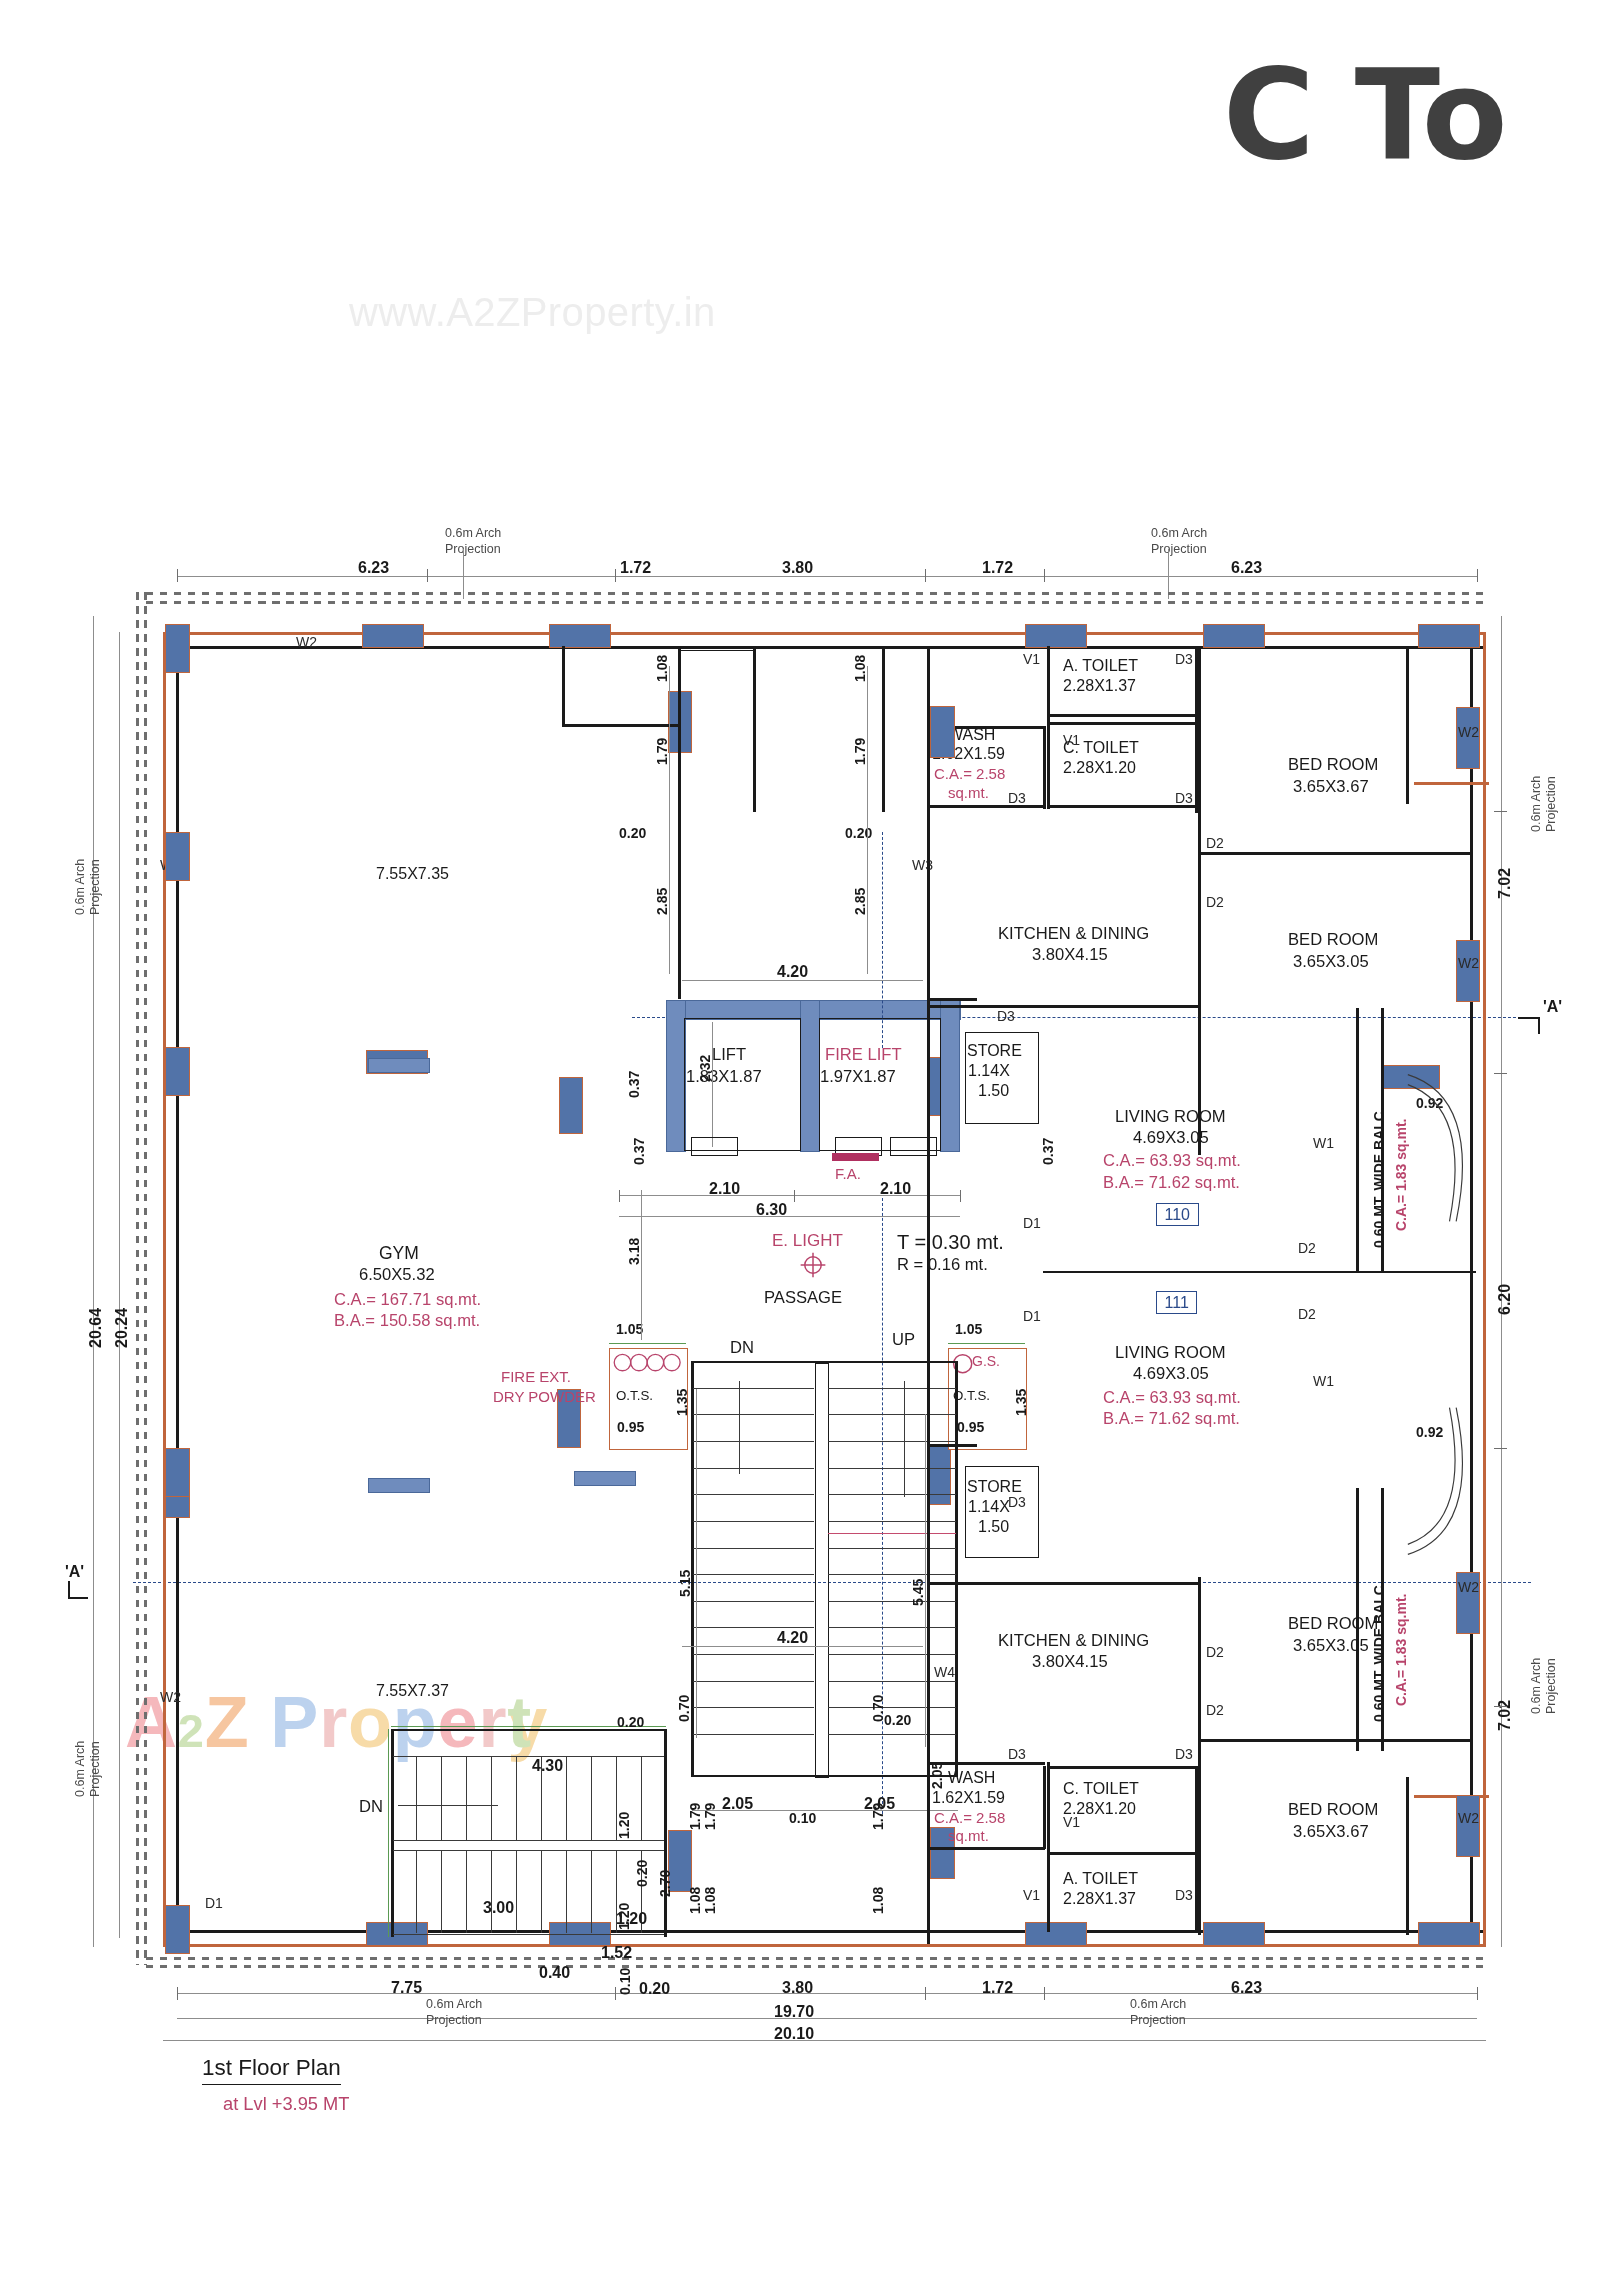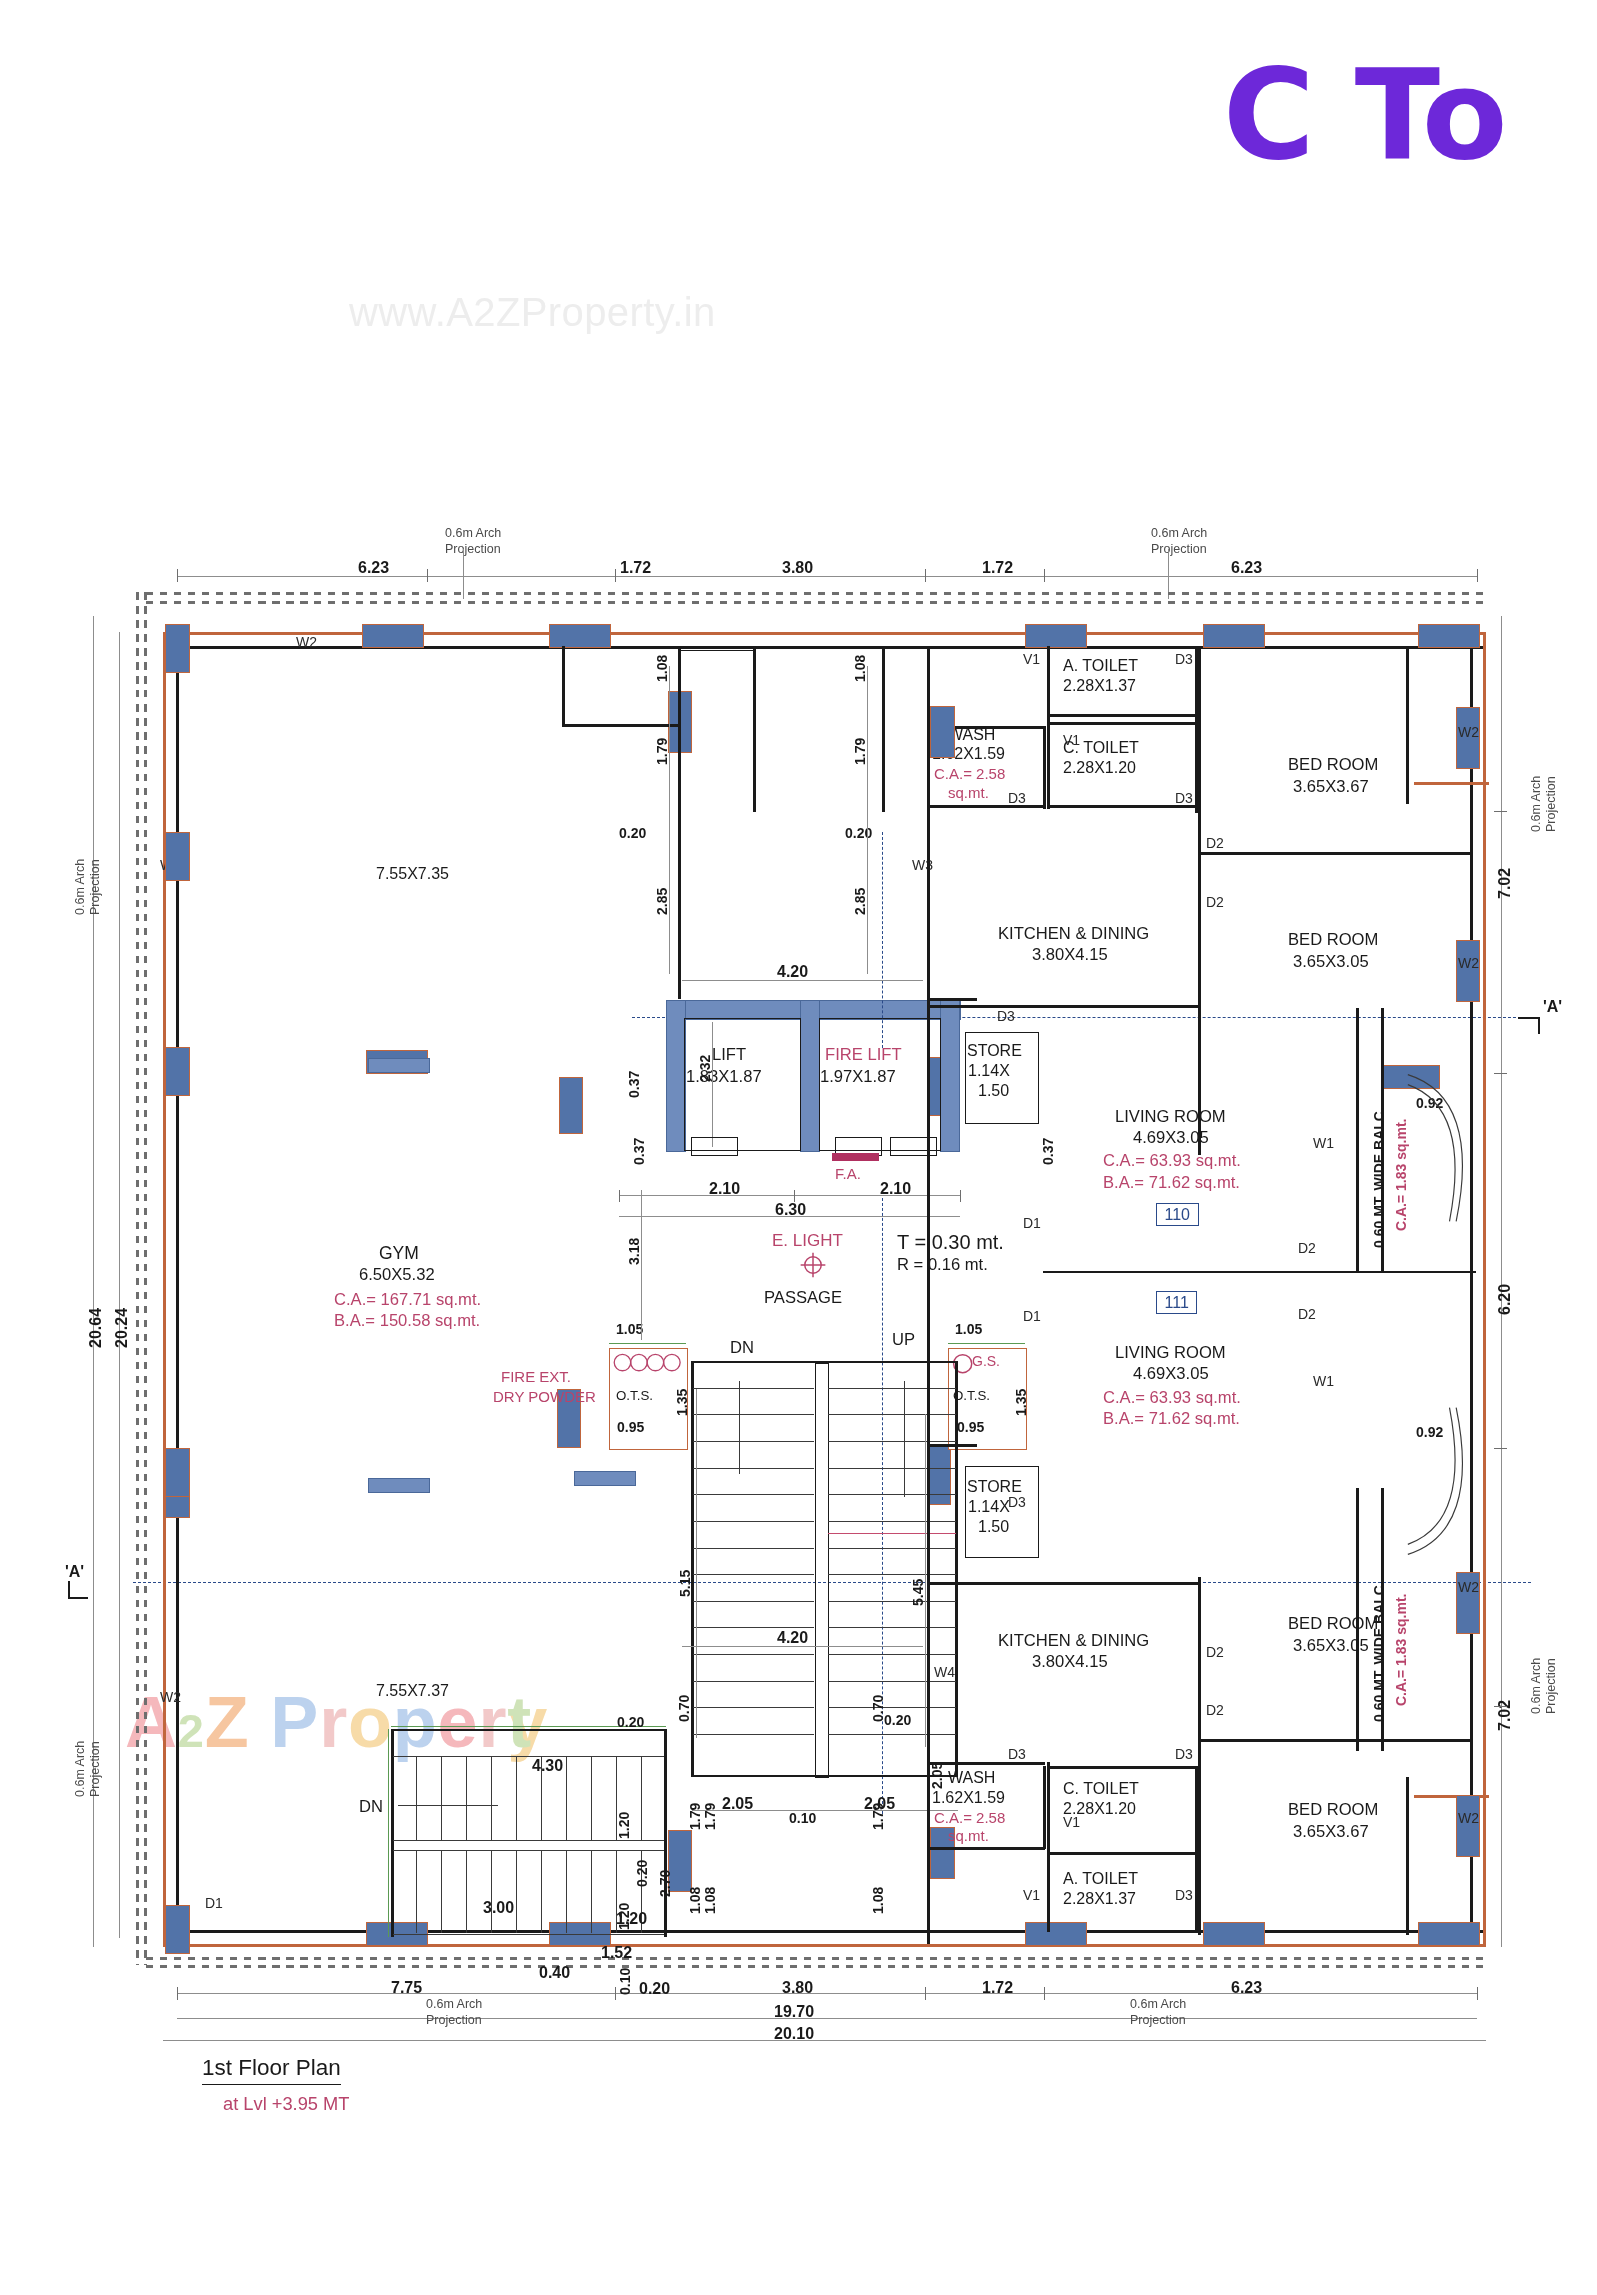--- a/index.html
+++ b/index.html
@@ -1,21 +1,21 @@
 <!DOCTYPE html>
 <html style="font-size:13.3px"><head>
 <meta charset="utf-8">
 <style>
   html,body{margin:0;padding:0;background:#ffffff;}
   body{width:1597px;height:2295px;position:relative;overflow:hidden;
        font-family:"Liberation Sans",sans-serif;color:#1a1a1a;}
   .abs{position:absolute;}
   
   #brand-title{position:absolute;left:1223px;top:42px;font-size:125px;
-      font-weight:700;letter-spacing:-1.7px;color:#6d28d9;white-space:nowrap;
+      font-weight:700;letter-spacing:-1.7px;color:#404040;white-space:nowrap;
       font-family:"DejaVu Sans",sans-serif;}
   #top-watermark{position:absolute;left:349px;top:290px;font-size:40px;
       color:#ededed;white-space:nowrap;letter-spacing:0.4px;}
   #mid-watermark{position:absolute;left:125px;top:1681px;font-size:72px;
       font-weight:700;white-space:nowrap;letter-spacing:0.8px;}
   #mid-watermark .a{color:#f5b8bc;}
   #mid-watermark .two{color:#cfe3b8;font-size:47px;}
   #mid-watermark .z{color:#f6c6a0;}
   #mid-watermark .p{color:#bcd2ee;}
   #mid-watermark .r{color:#f2c9c9;}
@@ -281,21 +281,21 @@
 <div class="wall-th" style="left:691px;top:1137px;width:45px;height:16.6px;"></div>
 <div class="wall-th" style="left:835px;top:1137px;width:45px;height:16.6px;"></div>
 <div class="wall-th" style="left:890px;top:1137px;width:45px;height:16.6px;"></div>
 <div class="abs" style="left:832px;top:1153px;width:47px;height:8.3px;background:#b03060;"></div>
 <div class="t pink" style="left:835px;top:1165px;font-size:15px;">F.A.</div>
 
 <div class="dim-h" style="left:619px;top:1195px;width:341px;"></div>
 <div class="t dim" style="left:709px;top:1180px;">2.10</div>
 <div class="t dim" style="left:880px;top:1180px;">2.10</div>
 <div class="dim-h" style="left:619px;top:1216px;width:341px;"></div>
-<div class="t dim" style="left:775px;top:1201px;">6.30</div>
+<div class="t dim" style="left:756px;top:1201px;">6.30</div>
 <div class="tick" style="left:619px;top:1190px;height:11.6px;"></div>
 <div class="tick" style="left:794px;top:1190px;height:11.6px;"></div>
 <div class="tick" style="left:960px;top:1190px;height:11.6px;"></div>
 
 <div class="t dimvs" style="left:631px;top:1165px;">0.37</div>
 <div class="t dimvs" style="left:1040px;top:1165px;">0.37</div>
 <div class="t dimvs" style="left:626px;top:1098px;">0.37</div>
 
 <div class="t pink" style="left:772px;top:1231px;font-size:17px;">E. LIGHT</div>
 <svg class="abs" style="left:799px;top:1251px;" width="28" height="28" viewBox="0 0 34 34">

